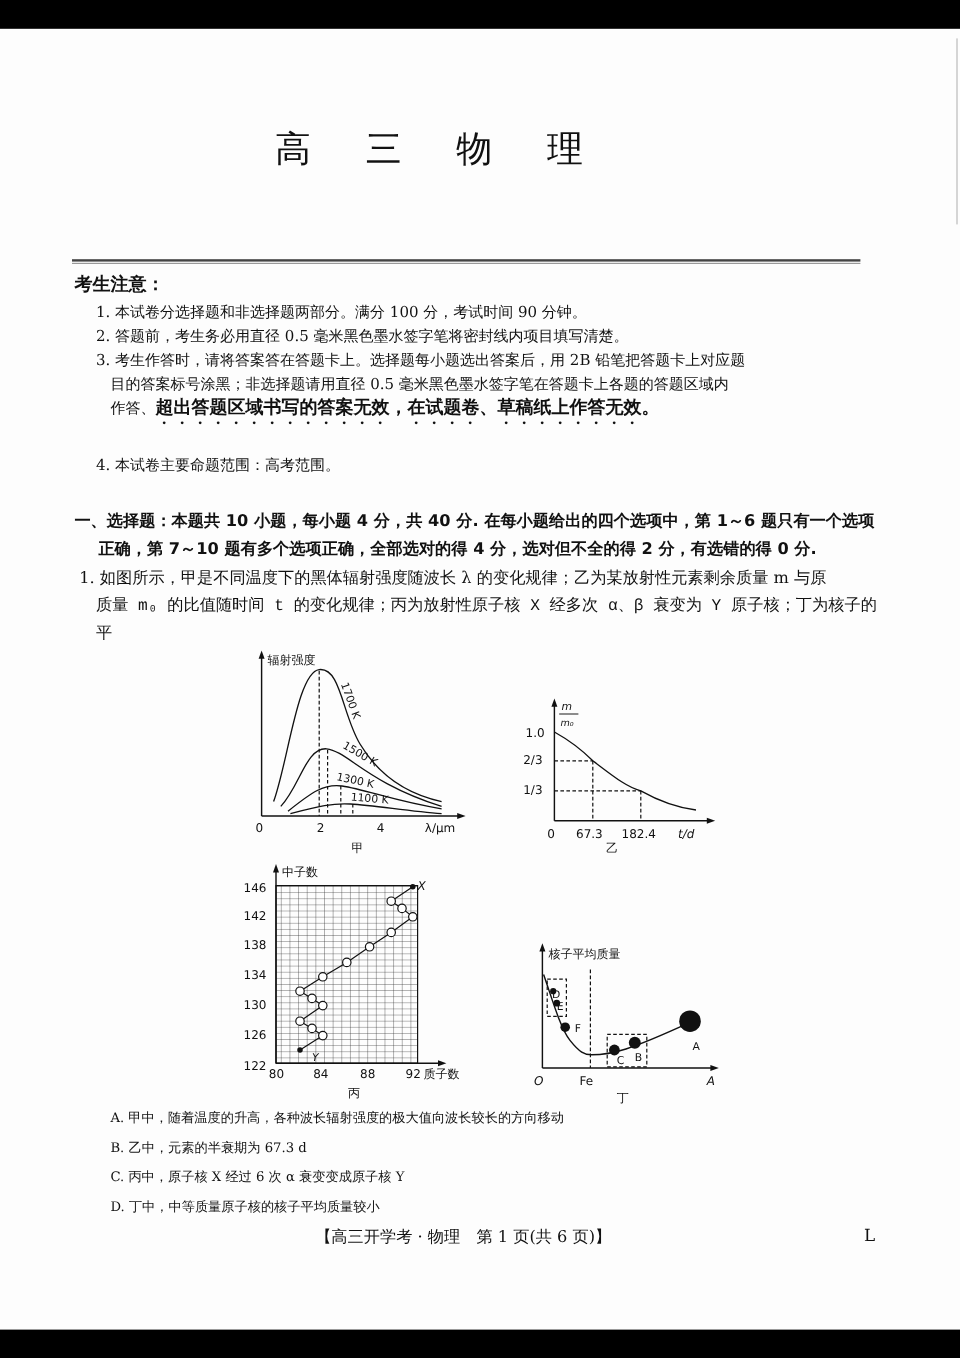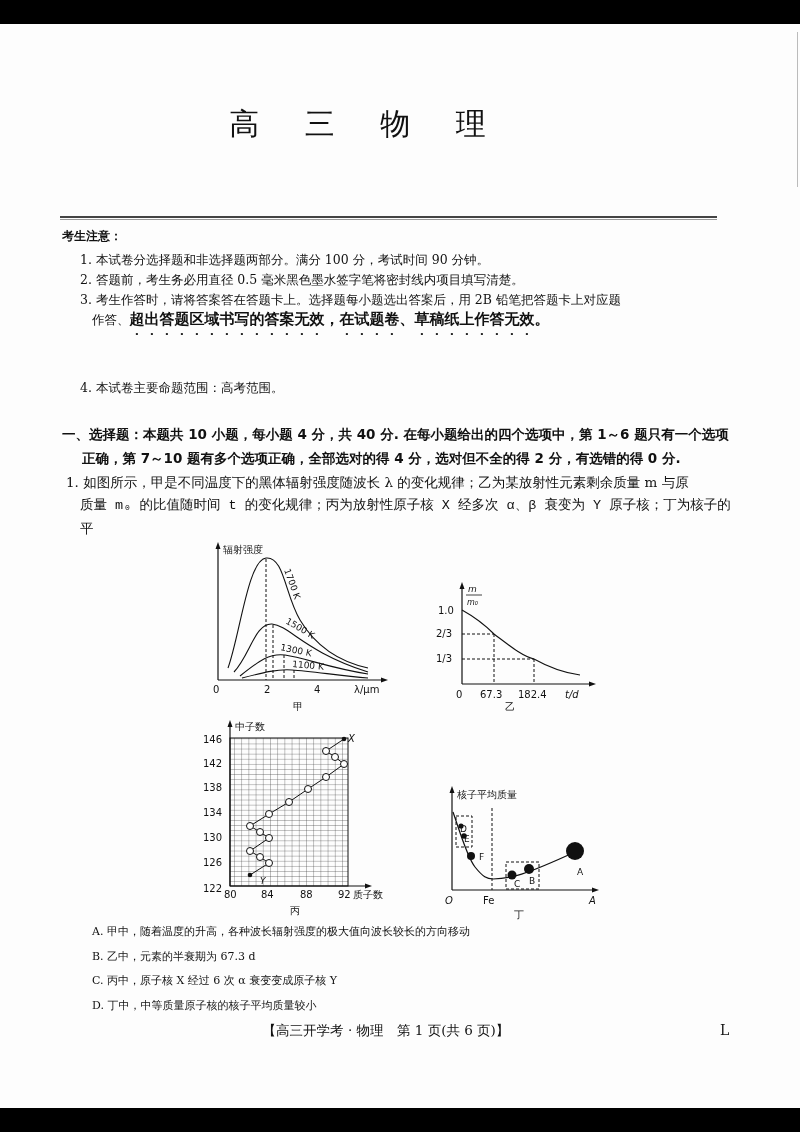--- a/index.html
+++ b/index.html
@@ -2,24 +2,24 @@
 <html><head>
 <meta charset="utf-8">
 <style>
   * { box-sizing: border-box; margin: 0; padding: 0; }
   html, body { width: 800px; height: 1132px; background: #000; overflow: hidden; }
   body { position: relative; font-family: "DejaVu Serif", "Liberation Serif", serif; color: #111; }
   .page { position: absolute; left: 0; top: 24px; width: 800px; height: 1084px; background: #fdfdfd; }
   .right-edge { position: absolute; right: 2px; top: 8px; width: 1px; height: 155px; background: #bbb; }
   .title { position: absolute; left: 0; width: 733px; top: 104px; text-align: center; font-size: 30px; letter-spacing: 18px; font-weight: normal; }
   .rule { position: absolute; left: 60px; top: 216px; width: 657px; height: 4px; border-top: 2px solid #444; border-bottom: 1px solid #999; }
-  .notice-head { position: absolute; left: 62px; top: 228px; font-size: 12px; font-weight: bold; font-family: Liberation Serif, serif; }
+  .notice-head { position: absolute; left: 62px; top: 228px; font-size: 15px; font-weight: bold; font-family: Liberation Serif, serif; }
   .notice { position: absolute; left: 80px; font-size: 12.5px; line-height: 20px; }
   .notice .cont { display: block; padding-left: 12px; }
-  .bold-em { font-weight: bold; font-size: 15px; font-family: Liberation Mono, monospace; text-emphasis: dot; -webkit-text-emphasis: dot; text-emphasis-position: under; -webkit-text-emphasis-position: under; }
+  .bold-em { font-weight: bold; font-size: 15px; font-family: Liberation Sans, sans-serif; text-emphasis: dot; -webkit-text-emphasis: dot; text-emphasis-position: under; -webkit-text-emphasis-position: under; }
   .section { position: absolute; left: 62px; width: 670px; top: 422px; font-size: 13.5px; font-weight: bold; line-height: 24px; font-family: "DejaVu Sans", sans-serif; }
   .section .cont { padding-left: 20px; display: block; }
   .q1 { position: absolute; left: 66px; width: 670px; top: 470px; font-size: 13.5px; line-height: 24px; }
   .q1 .cont { padding-left: 14px; display: block; font-family: Liberation Mono, monospace; }
   .fig { position: absolute; }
   .fig svg { display: block; overflow: visible; }
   .fig text { font-family: "DejaVu Sans", sans-serif; fill: #111; }
   .options { position: absolute; left: 92px; top: 920px; font-size: 11px; line-height: 24.5px; }
   .footer { position: absolute; left: 0; width: 772px; top: 1022px; text-align: center; font-size: 13.5px; }
   .footer-l { position: absolute; left: 720px; top: 1022px; font-size: 14px; }
@@ -32,20 +32,21 @@
 </div>
 
 <h1 class="title">高 三 物 理</h1>
 <div class="rule"></div>
 
 <div class="notice-head">考生注意：</div>
 <div class="notice" style="top:250px">1. 本试卷分选择题和非选择题两部分。满分 100 分，考试时间 90 分钟。</div>
 <div class="notice" style="top:270px">2. 答题前，考生务必用直径 0.5 毫米黑色墨水签字笔将密封线内项目填写清楚。</div>
 <div class="notice" style="top:290px">
   <span>3. 考生作答时，请将答案答在答题卡上。选择题每小题选出答案后，用 2B 铅笔把答题卡上对应题</span>
+  <span class="cont">目的答案标号涂黑；非选择题请用直径 0.5 毫米黑色墨水签字笔在答题卡上各题的答题区域内</span>
   <span class="cont"><span>作答、</span><span class="bold-em">超出答题区域书写的答案无效，在试题卷、草稿纸上作答无效。</span></span>
 </div>
 <div class="notice" style="top:378px">4. 本试卷主要命题范围：高考范围。</div>
 
 <div class="section">
   <span>一、选择题：本题共 10 小题，每小题 4 分，共 40 分. 在每小题给出的四个选项中，第 1～6 题只有一个选项</span>
   <span class="cont">正确，第 7～10 题有多个选项正确，全部选对的得 4 分，选对但不全的得 2 分，有选错的得 0 分.</span>
 </div>
 
 <div class="q1">

